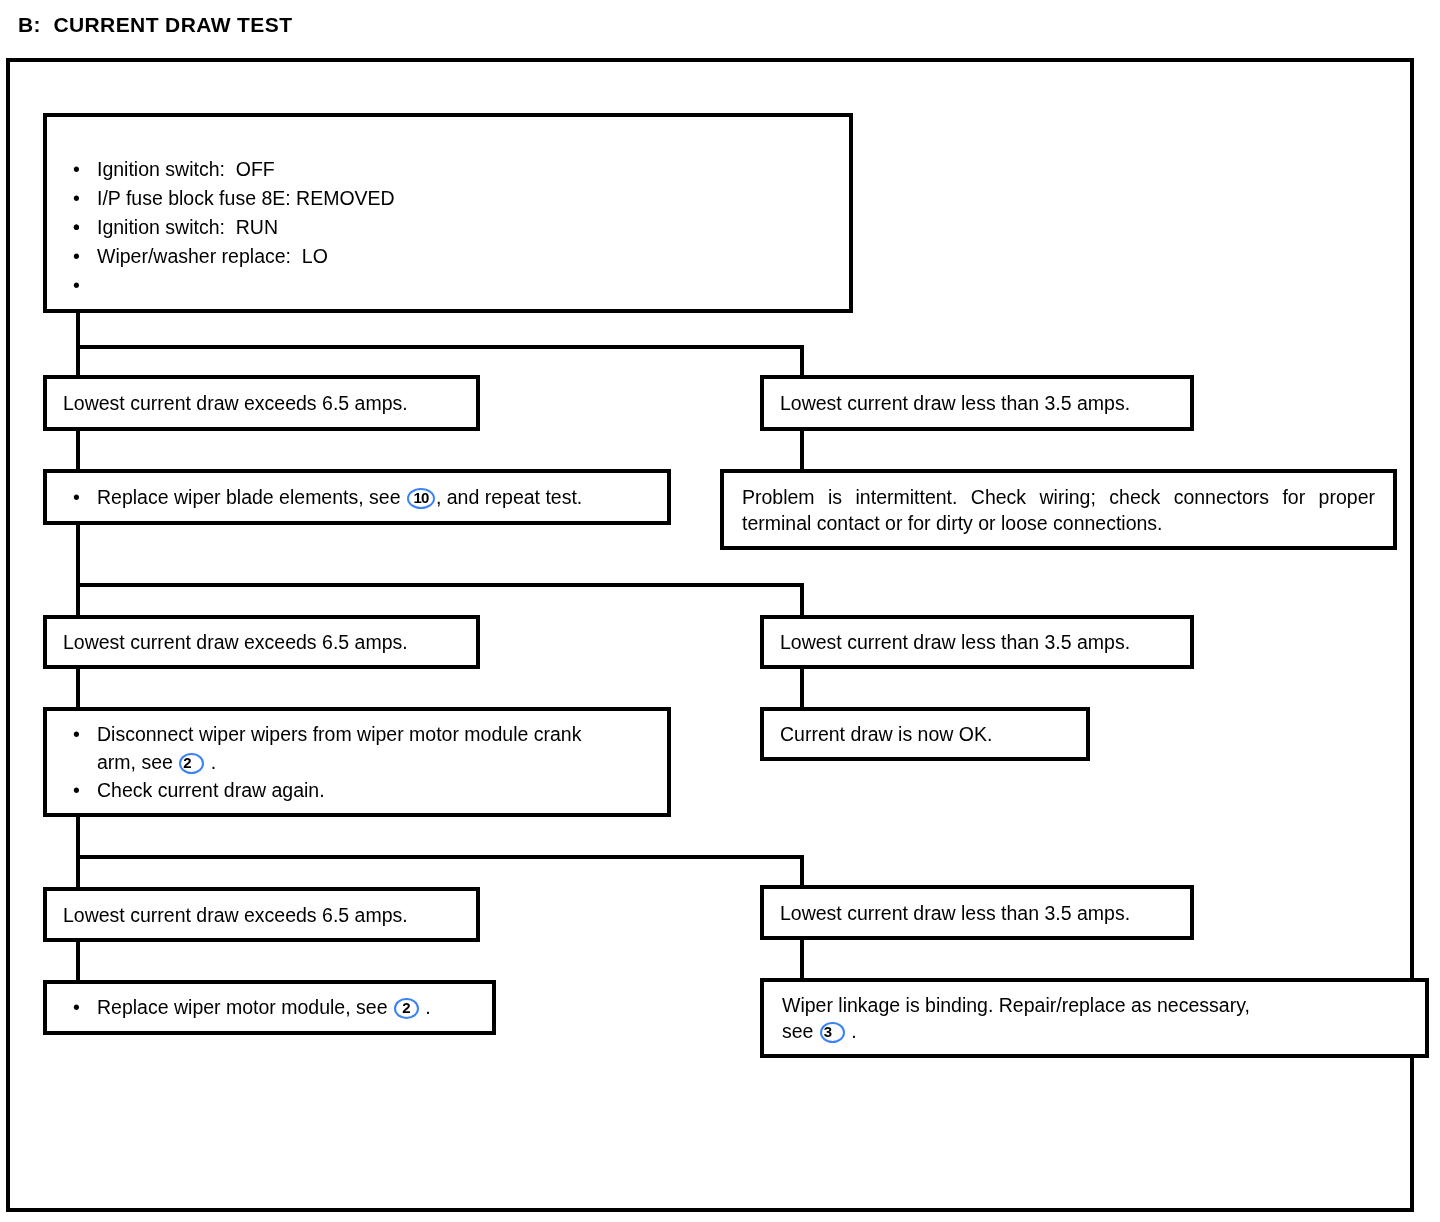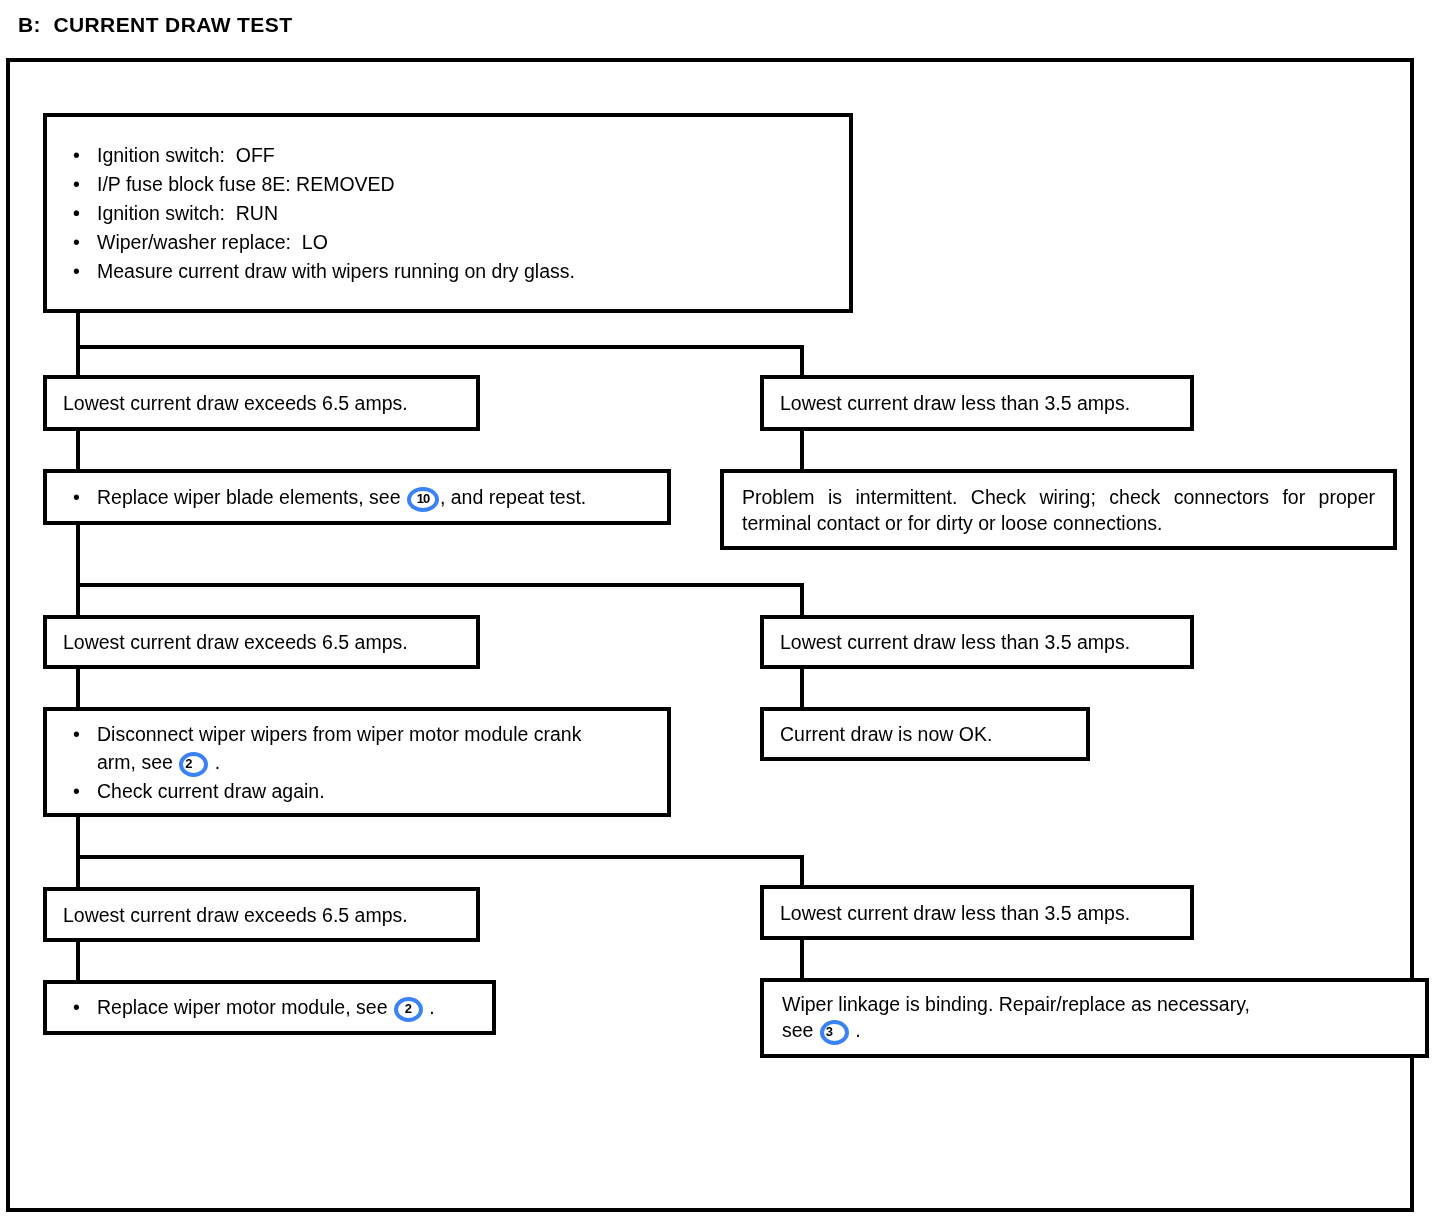--- a/index.html
+++ b/index.html
@@ -85,27 +85,27 @@
     line-height: 29px;
   }
   ul.bullets.tight li { line-height: 28px; }
   ul.bullets li.justify-line {
     text-align: justify;
     text-align-last: left;
   }
   
   .circ {
     display: inline-block;
-    border: 4px solid #3b82f6;
+    border: 2px solid #3b82f6;
     border-radius: 50%;
     min-width: 17px;
     height: 17px;
     line-height: 16px;
     text-align: center;
-    font-size: 13px;
+    font-size: 15px;
     font-weight: bold;
     padding: 0 2px;
     box-sizing: content-box;
     vertical-align: 1px;
     margin: 0 1px;
   }
   .circ.two-digit {
     min-width: 20px;
     letter-spacing: -1px;
   }
@@ -126,21 +126,21 @@
 
   <div id="outer-frame"></div>
 
   <div class="box thick" style="left:43px; top:113px; width:810px; height:200px;">
     <ul class="bullets">
       <li><span class="bullet-dot">•</span><span>Ignition switch:  OFF</span></li>
       <li><span class="bullet-dot">•</span><span>I/P fuse block fuse 8E: REMOVED</span></li>
       <li><span class="bullet-dot">•</span></li>
       <li><span class="bullet-dot">•</span><span>Ignition switch:  RUN</span></li>
       <li><span class="bullet-dot">•</span><span>Wiper/washer replace:  LO</span></li>
-      <li><span class="bullet-dot">•</span><span>Measure current draw with wipers running on dry glass.</span></li>
+      <li><span class="bullet-dot">•</span></li>
     </ul>
   </div>
 
   <div class="line-v" style="left:76px; top:311px; height:72px;"></div>
   <div class="line-h" style="left:76px; top:345px; width:728px;"></div>
   <div class="line-v" style="left:800px; top:345px; height:38px;"></div>
 
   <div class="box thick" style="left:43px; top:375px; width:437px; height:56px;">
     <div class="box-text">Lowest current draw exceeds 6.5 amps.</div>
   </div>

